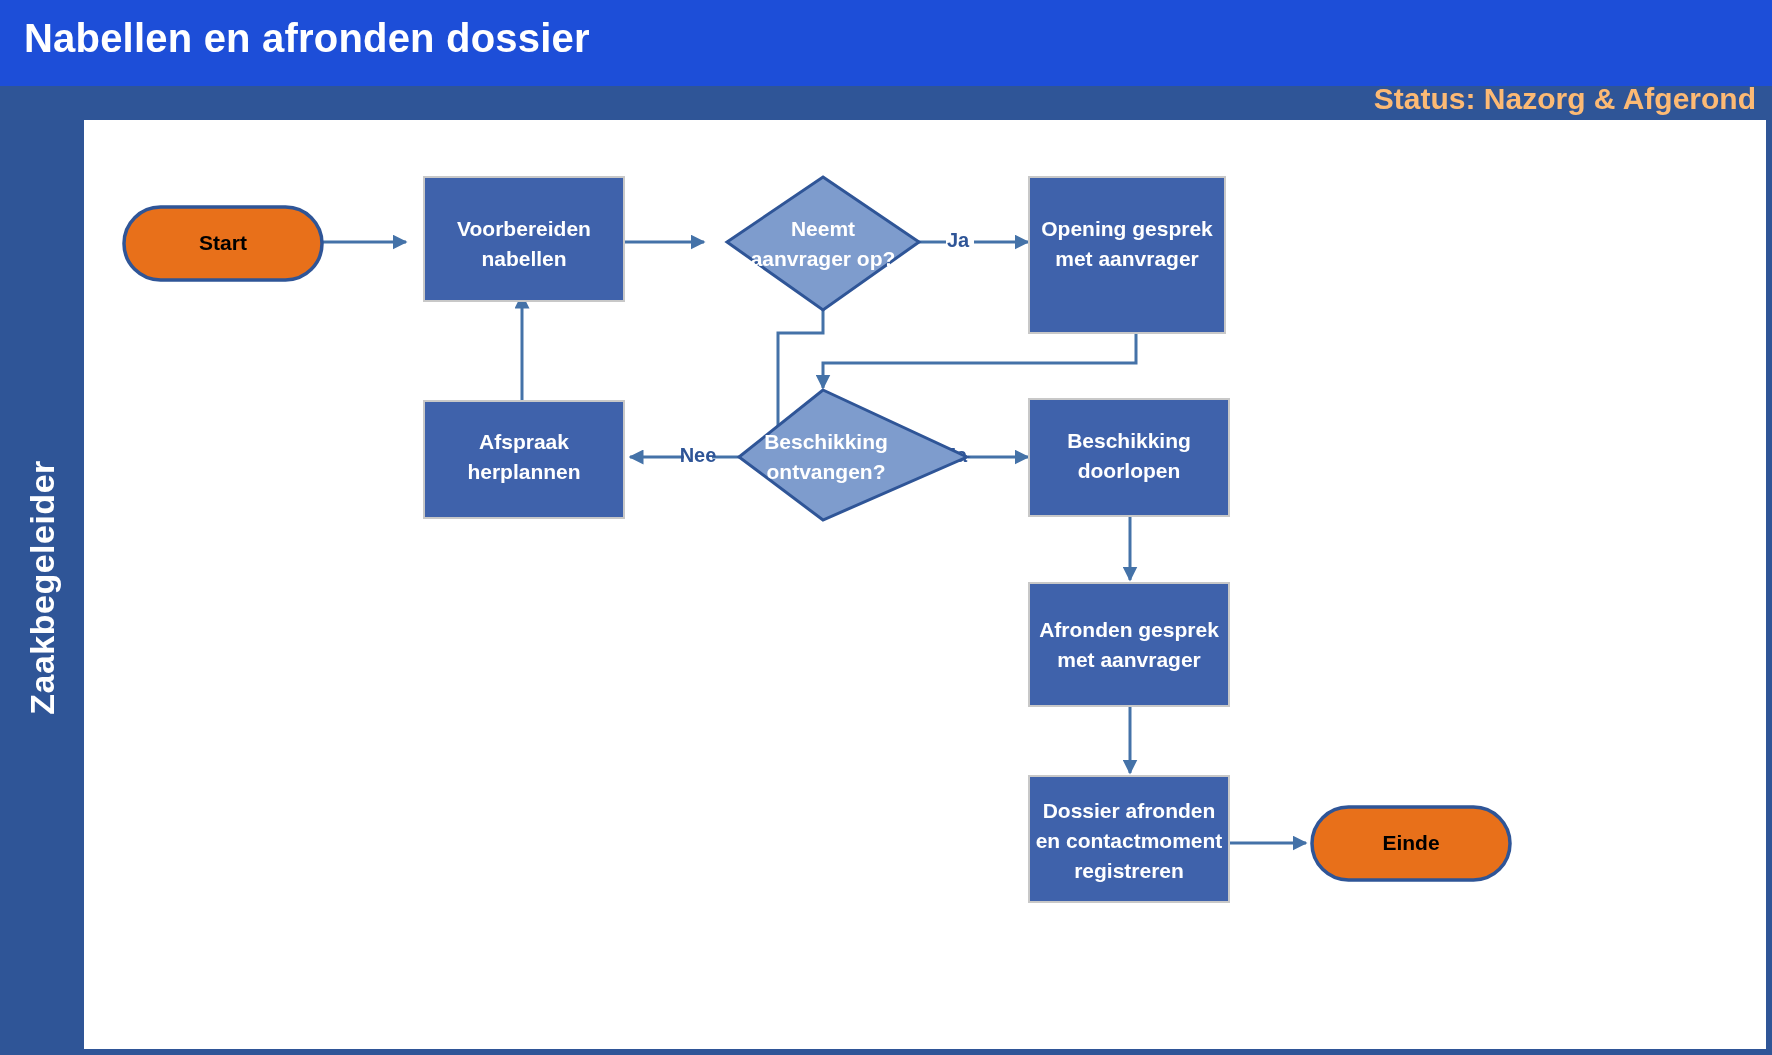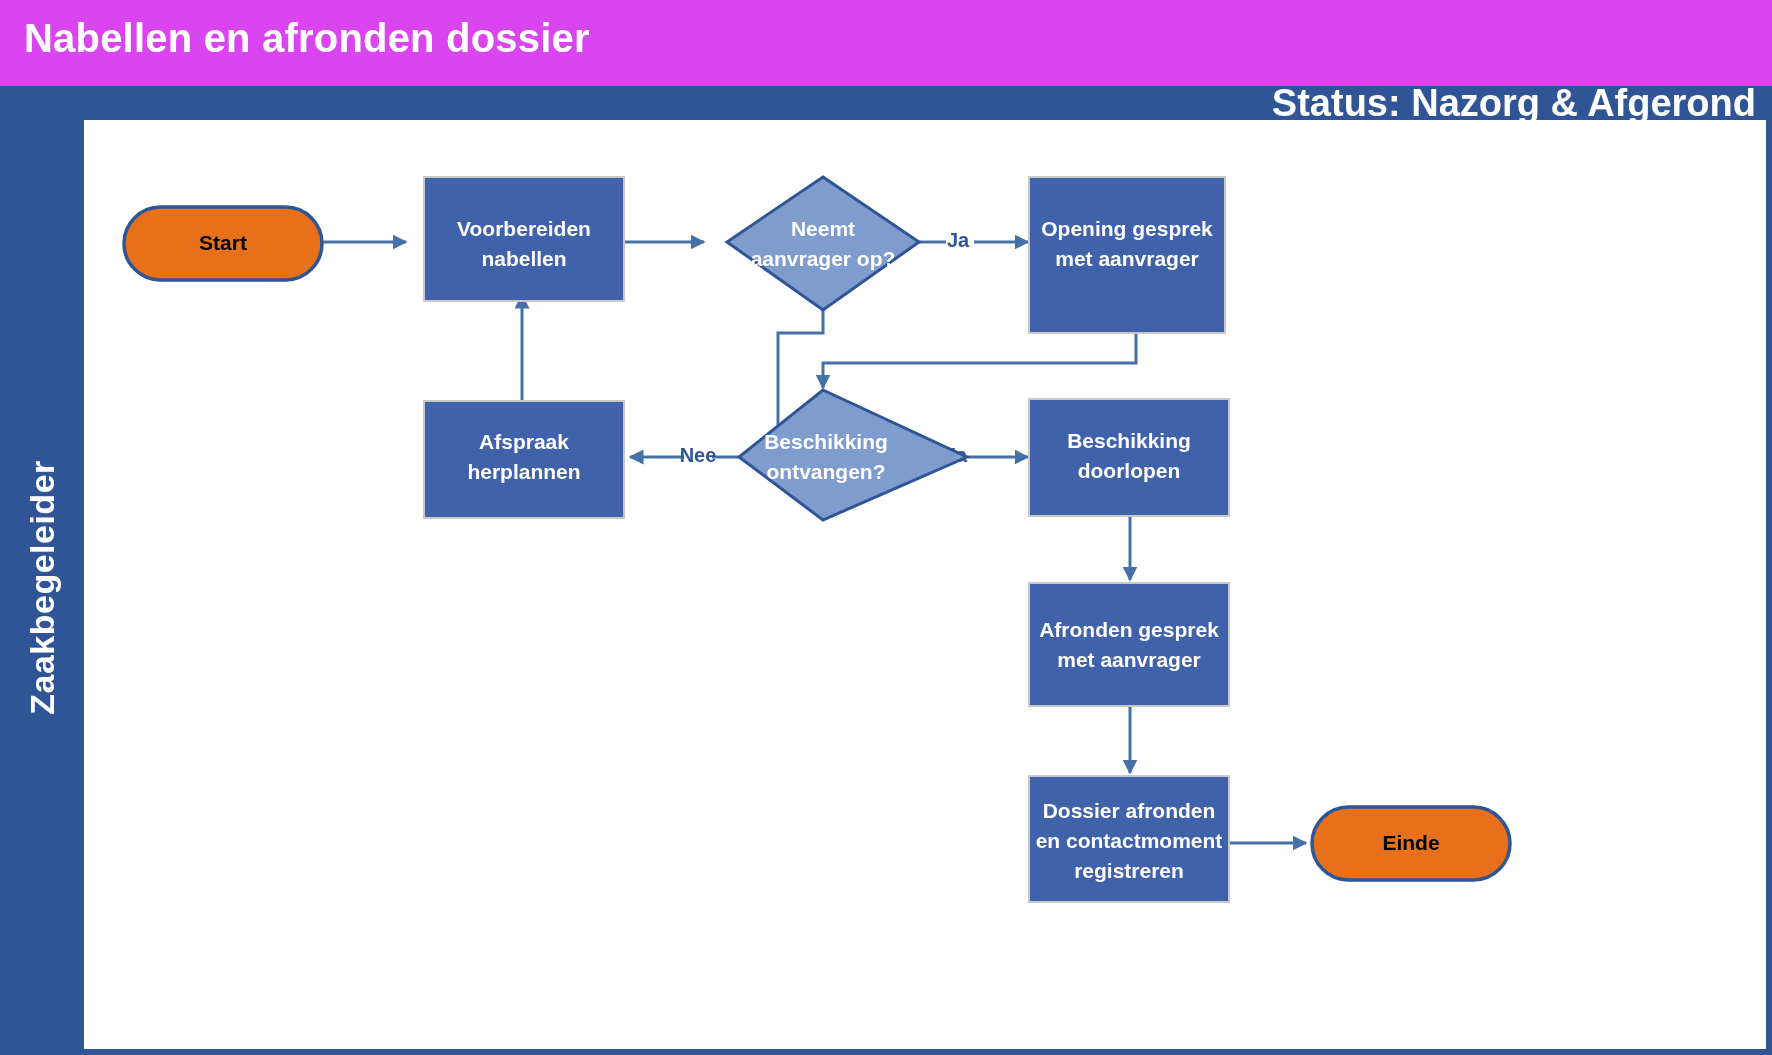--- a/index.html
+++ b/index.html
@@ -16,21 +16,21 @@
     background: #2f5597;
     overflow: hidden;
     box-sizing: border-box;
   }
   
   #title-band {
     position: absolute;
     left: 0; top: 0;
     width: 1772px;
     height: 104px;
-    background: #d946ef;
+    background: #1d4ed8;
     border-bottom: 6px solid #7dd3fc;
     box-sizing: border-box;
   }
   #page-title {
     position: absolute;
     left: 24px;
     top: 16px;
     font-size: 40px;
     font-weight: bold;
     color: #ffffff;
@@ -43,23 +43,23 @@
     left: 0; top: 86px;
     width: 1772px;
     height: 34px;
     background: #2f5597;
     box-sizing: border-box;
   }
   #status-text {
     position: absolute;
     right: 16px;
     top: -4px;
-    font-size: 38px;
-    font-weight: bold;
-    color: #ffffff;
+    font-size: 30px;
+    font-weight: bold;
+    color: #fdba74;
     white-space: nowrap;
   }
   
   #lane-label-band {
     position: absolute;
     left: 0;
     top: 120px;
     width: 84px;
     height: 935px;
     background: #2f5597;

